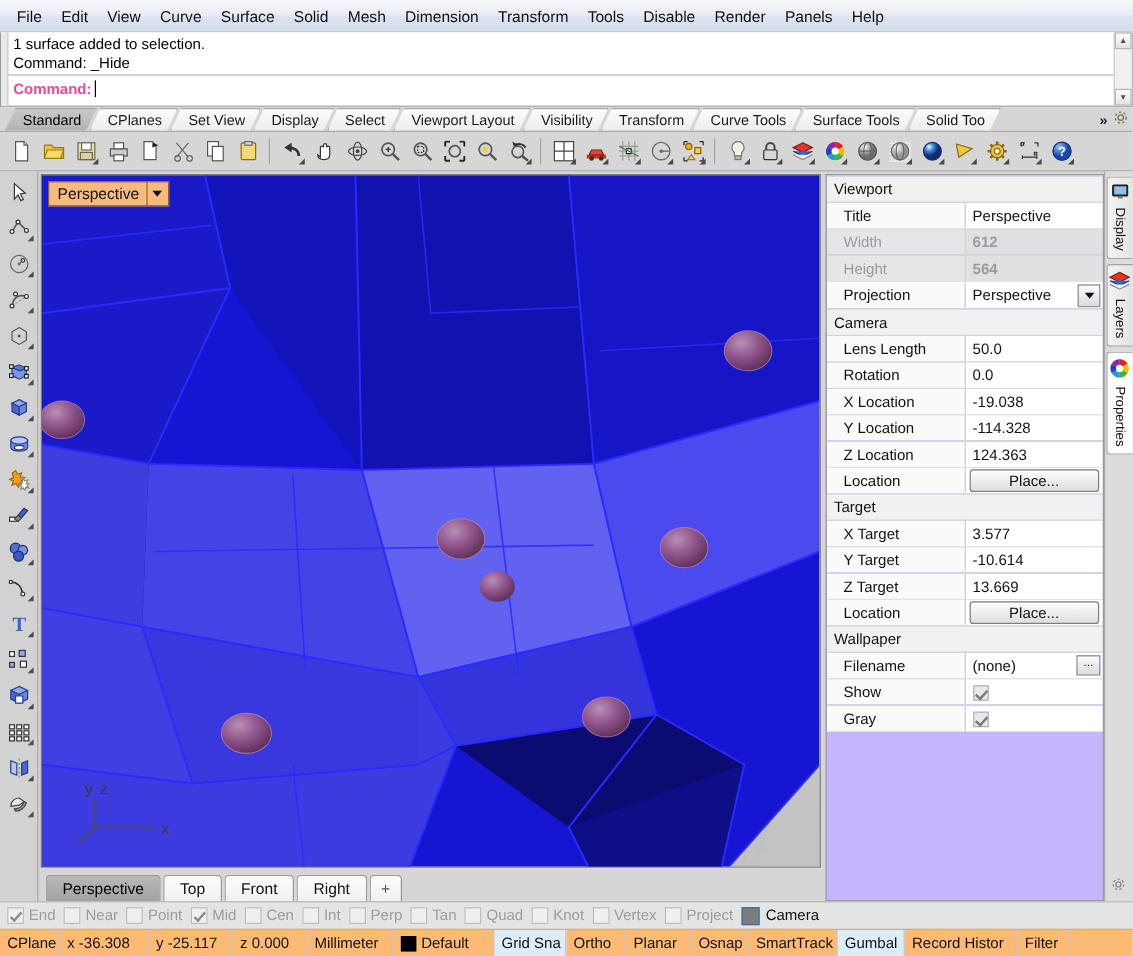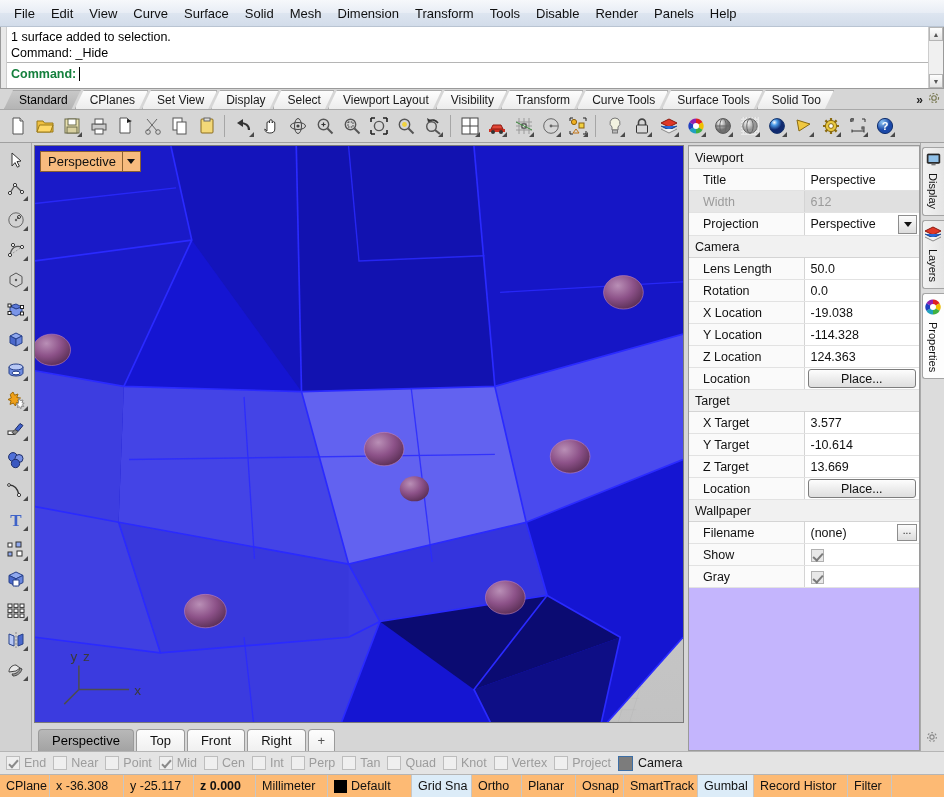--- a/index.html
+++ b/index.html
@@ -34,21 +34,21 @@
     border: 1px solid #9a9a9a; border-top: none;
     margin: 0; position: relative; flex: 0 0 auto;
     display: flex;
   }
   .cmd-left { width: 6px; background: #e9e9e9; border-right: 1px solid #cdcdcd; flex: 0 0 auto;}
   .cmd-body { flex: 1 1 auto; position: relative; }
   .cmd-hist { padding: 2px 0 0 4px; }
   .cmd-line { font-size: 12.5px; color: #000; line-height: 16px; height: 16px; white-space: nowrap; }
   .cmd-sep { border-top: 1px solid #b5b5b5; margin: 1px 0 0 0; }
   .cmd-prompt-row { display: flex; align-items: center; padding: 3px 0 0 4px; }
-  .cmd-prompt-label { font-weight: bold; font-size: 12.5px; color: #15803d; }
+  .cmd-prompt-label { font-weight: bold; font-size: 12.5px; color: #ec4899; }
   .cmd-input {
     border: none; outline: none; font-family: "Liberation Sans", sans-serif;
     font-size: 12.5px; margin-left: 4px; flex: 1 1 auto; background: transparent;
     padding: 0; height: 16px;
   }
   .cmd-caret {
     width: 1px; height: 14px; background: #000; margin-left: 3px;
     animation: blink 1.1s step-end infinite;
   }
   @keyframes blink { 50% { opacity: 0; } }
@@ -172,21 +172,21 @@
   .proptable td.k {
     width: 110px; padding-left: 14px; font-size: 12.5px; color: #111;
     background: #fafafa; border-right: 1px solid #d4d4d4; border-bottom: 1px solid #e2e2e2;
     white-space: nowrap; overflow: hidden;
   }
   .proptable td.v {
     padding-left: 6px; font-size: 12.5px; color: #111; background: #fff;
     border-bottom: 1px solid #e2e2e2; position: relative; white-space: nowrap;
   }
   .proptable tr.readonly td.k { color: #9b9b9b; background: #e6e6e6; }
-  .proptable tr.readonly td.v { color: #9b9b9b; background: #e0e0e0; }
+  .proptable tr.readonly td.v { color: #9b9b9b; background: #e0e0e0; font-weight: bold; }
   .vcombo { display: flex; align-items: center; justify-content: space-between; height: 20px; }
   .combo-arrow {
     width: 19px; height: 19px; margin-right: 1px;
     background: linear-gradient(to bottom,#fcfcfc,#dcdcdc);
     border: 1px solid #8d8d8d; display: flex; align-items: center; justify-content: center;
   }
   .combo-arrow i { border-left: 4px solid transparent; border-right: 4px solid transparent; border-top: 5px solid #111; }
   .btnplace {
     display: block; width: calc(100% - 6px); margin: 1px 3px; height: 19px; line-height: 17px;
     text-align: center; font-size: 12.5px; color: #111;
@@ -901,20 +901,24 @@
               <td colspan="2">Viewport</td>
             </tr>
             <tr>
               <td class="k">Title</td>
               <td class="v">Perspective</td>
             </tr>
             <tr class="readonly">
               <td class="k">Width</td>
               <td class="v">612</td>
             </tr>
+            <tr class="readonly">
+              <td class="k">Height</td>
+              <td class="v">564</td>
+            </tr>
             <tr>
               <td class="k">Projection</td>
               <td class="v">
                 <div class="vcombo">
                   <span>Perspective</span>
                   <span class="combo-arrow">
                     <i></i>
                   </span>
                 </div>
               </td>
@@ -1081,21 +1085,21 @@
       <div class="osnap-item osnap-disable">
         <span class="swatch"></span>
         <span class="t">Camera</span>
       </div>
     </div>
 
   <div class="statusbar" id="statusbar">
       <div class="scell" style="width: 50px;">CPlane</div>
       <div class="scell" style="width: 74px;">x -36.308</div>
       <div class="scell" style="width: 70px;">y -25.117</div>
-      <div class="scell" style="width: 62px; font-weight: bold;">z 0.000</div>
+      <div class="scell" style="width: 62px;">z 0.000</div>
       <div class="scell" style="width: 72px;">Millimeter</div>
       <div class="scell" style="width: 84px;">
         <span class="swatch-black"></span>
         <span>Default</span>
       </div>
       <div class="scell hl" style="width: 60px;">Grid Sna</div>
       <div class="scell" style="width: 50px;">Ortho</div>
       <div class="scell" style="width: 54px;">Planar</div>
       <div class="scell" style="width: 48px;">Osnap</div>
       <div class="scell" style="width: 74px;">SmartTrack</div>

